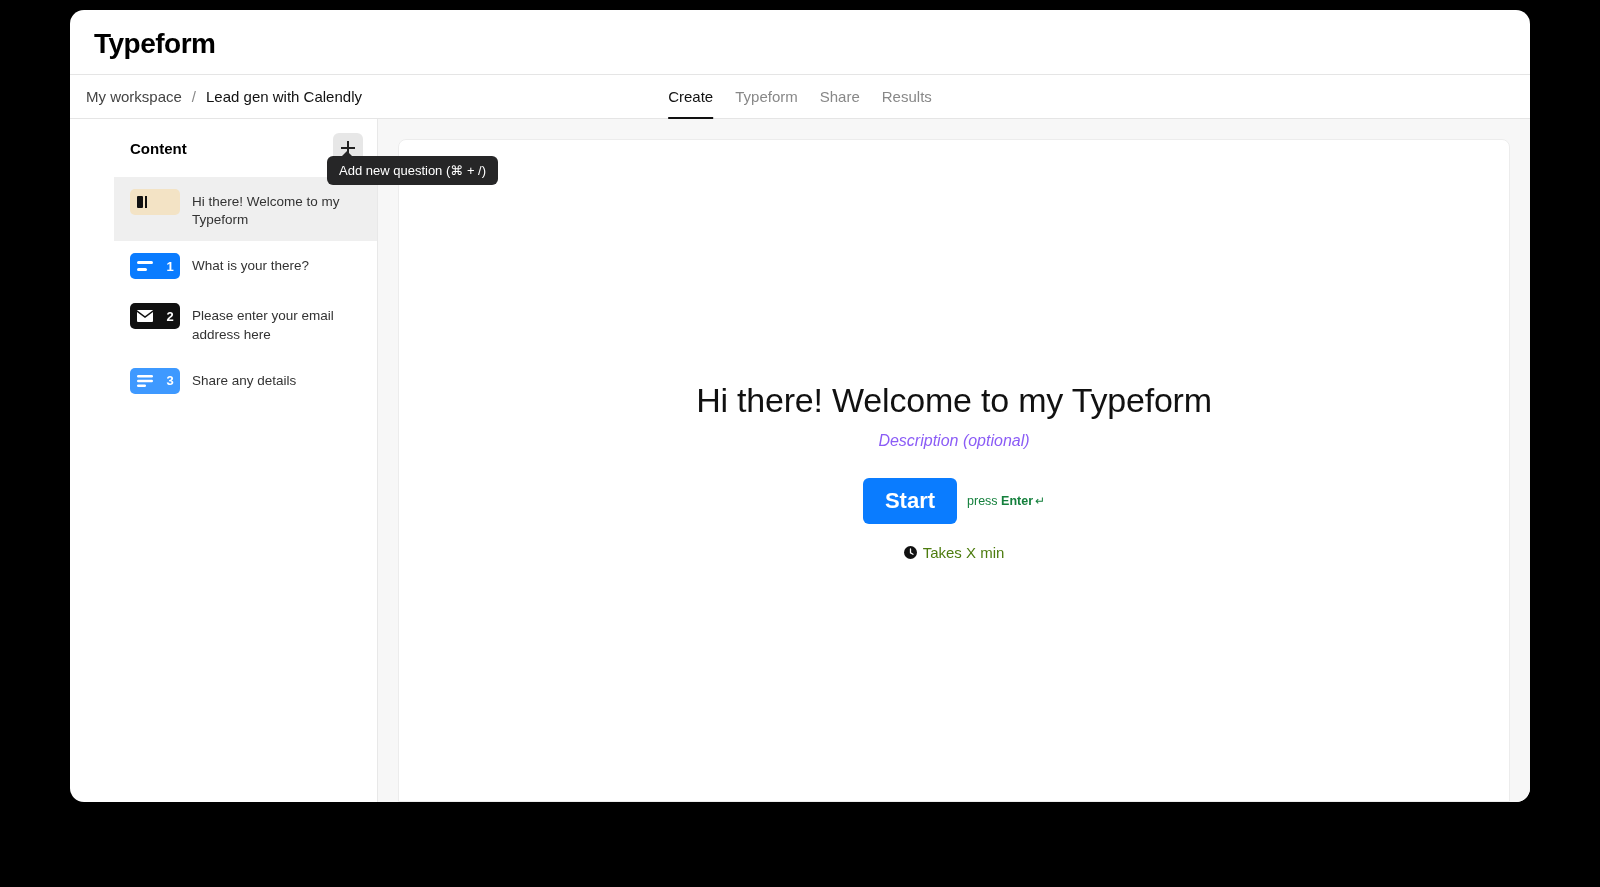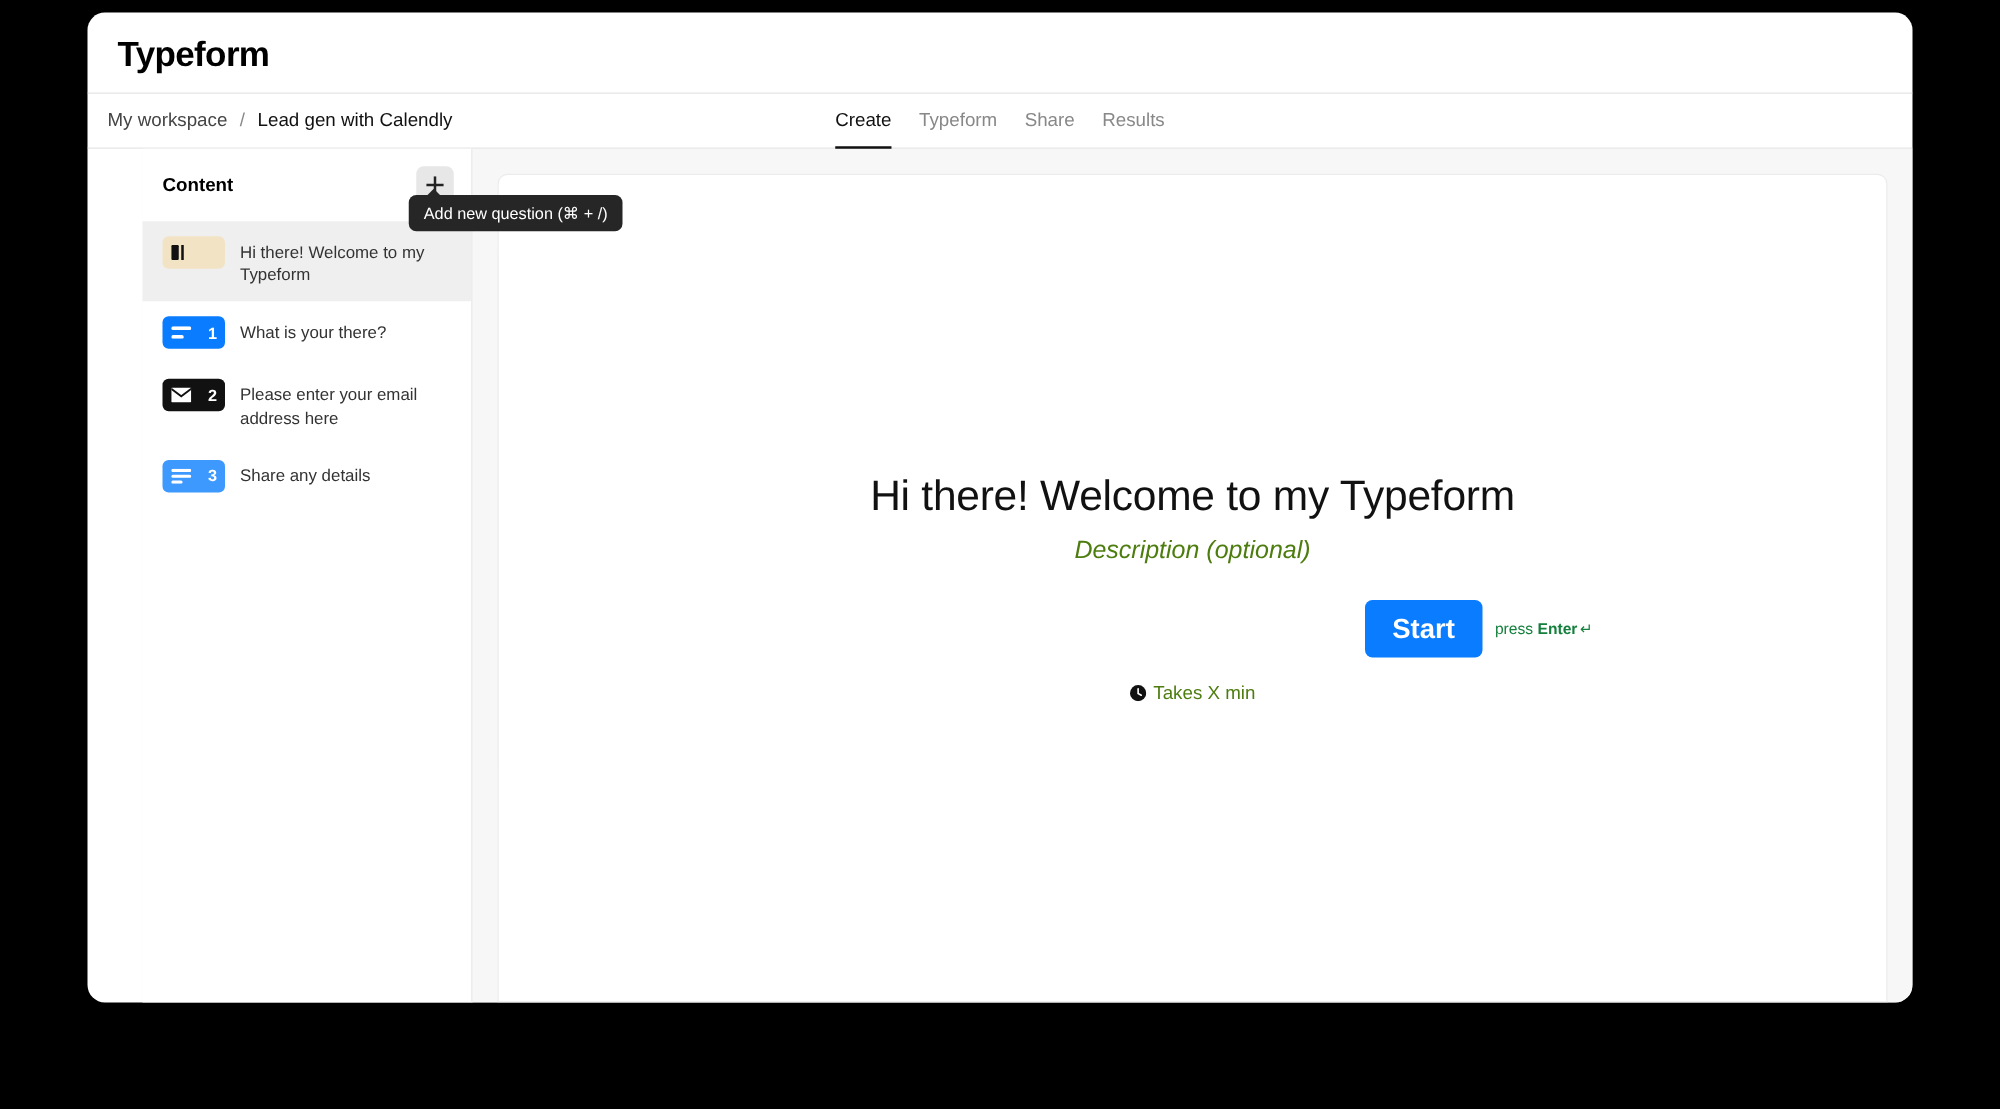--- a/index.html
+++ b/index.html
@@ -205,29 +205,29 @@
     width: 640px;
   }
   .welcome-title {
     font-size: 34px;
     font-weight: 400;
     color: #111;
     letter-spacing: -0.2px;
     margin-bottom: 12px;
   }
   .welcome-desc {
-    font-size: 20px;
-    color: #4d7c0f;
+    font-size: 16px;
+    color: #8b5cf6;
     font-style: italic;
     margin-bottom: 28px;
   }
   .start-row {
     display: flex;
     align-items: center;
-    justify-content: flex-end;
+    justify-content: center;
     gap: 10px;
     margin-bottom: 20px;
   }
   .start-btn {
     background: #0a7cff;
     color: #fff;
     font-size: 22px;
     font-weight: 700;
     padding: 10px 22px;
     border-radius: 6px;

